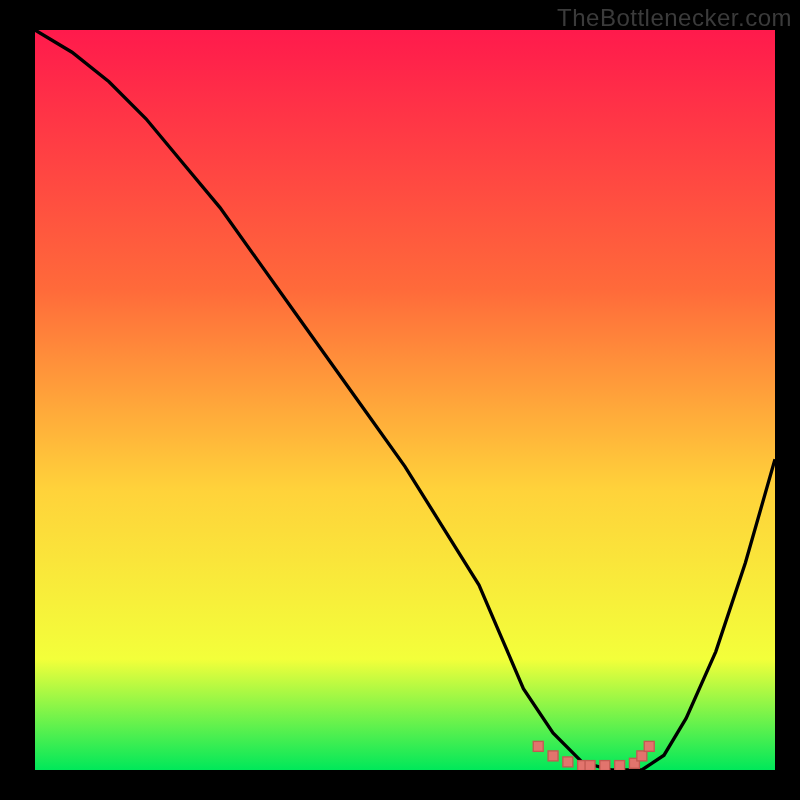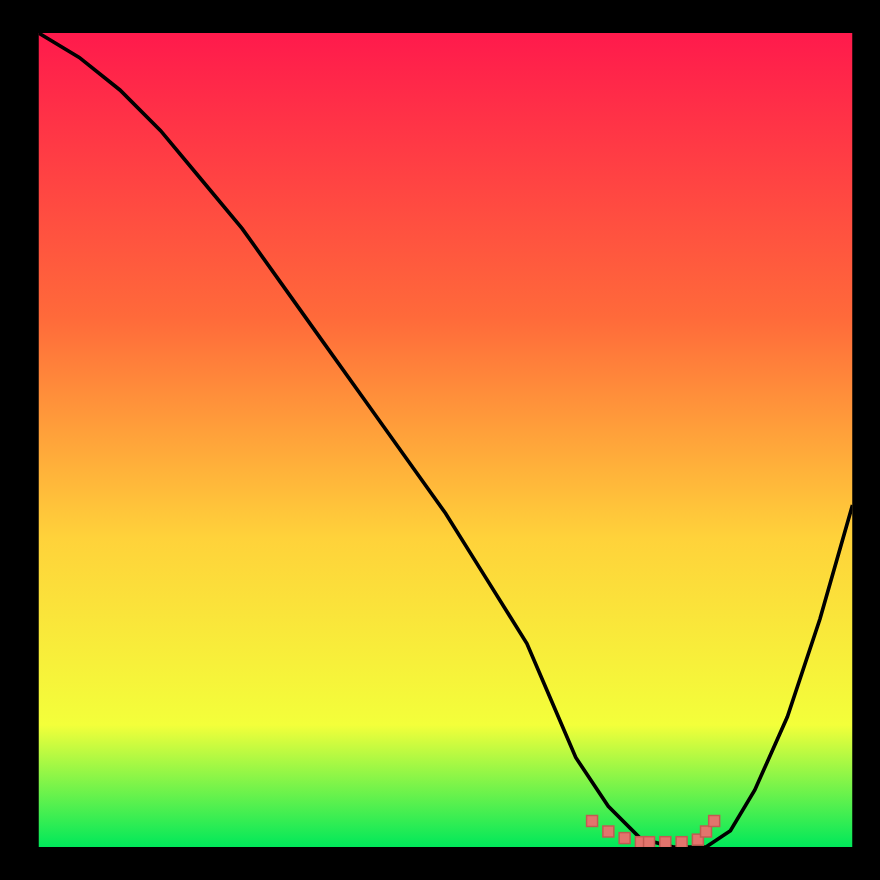--- a/index.html
+++ b/index.html
@@ -33,20 +33,21 @@
     left: 35px;
     top: 30px;
     width: 740px;
     height: 740px;
   }
 </style>
 </head>
 <body>
 
 <div class="frame">
+  <div class="watermark">TheBottlenecker.com</div>
 
   <svg class="plot" viewBox="0 0 100 100" preserveAspectRatio="none">
     <defs>
       <linearGradient id="bgGrad" x1="0" y1="0" x2="0" y2="1">
         <stop offset="0" stop-color="#ff1a4c"></stop>
         <stop offset="0.35" stop-color="#ff6a3a"></stop>
         <stop offset="0.62" stop-color="#ffd23a"></stop>
         <stop offset="0.85" stop-color="#f3ff3a"></stop>
         <stop offset="1" stop-color="#00e85a"></stop>
       </linearGradient>

